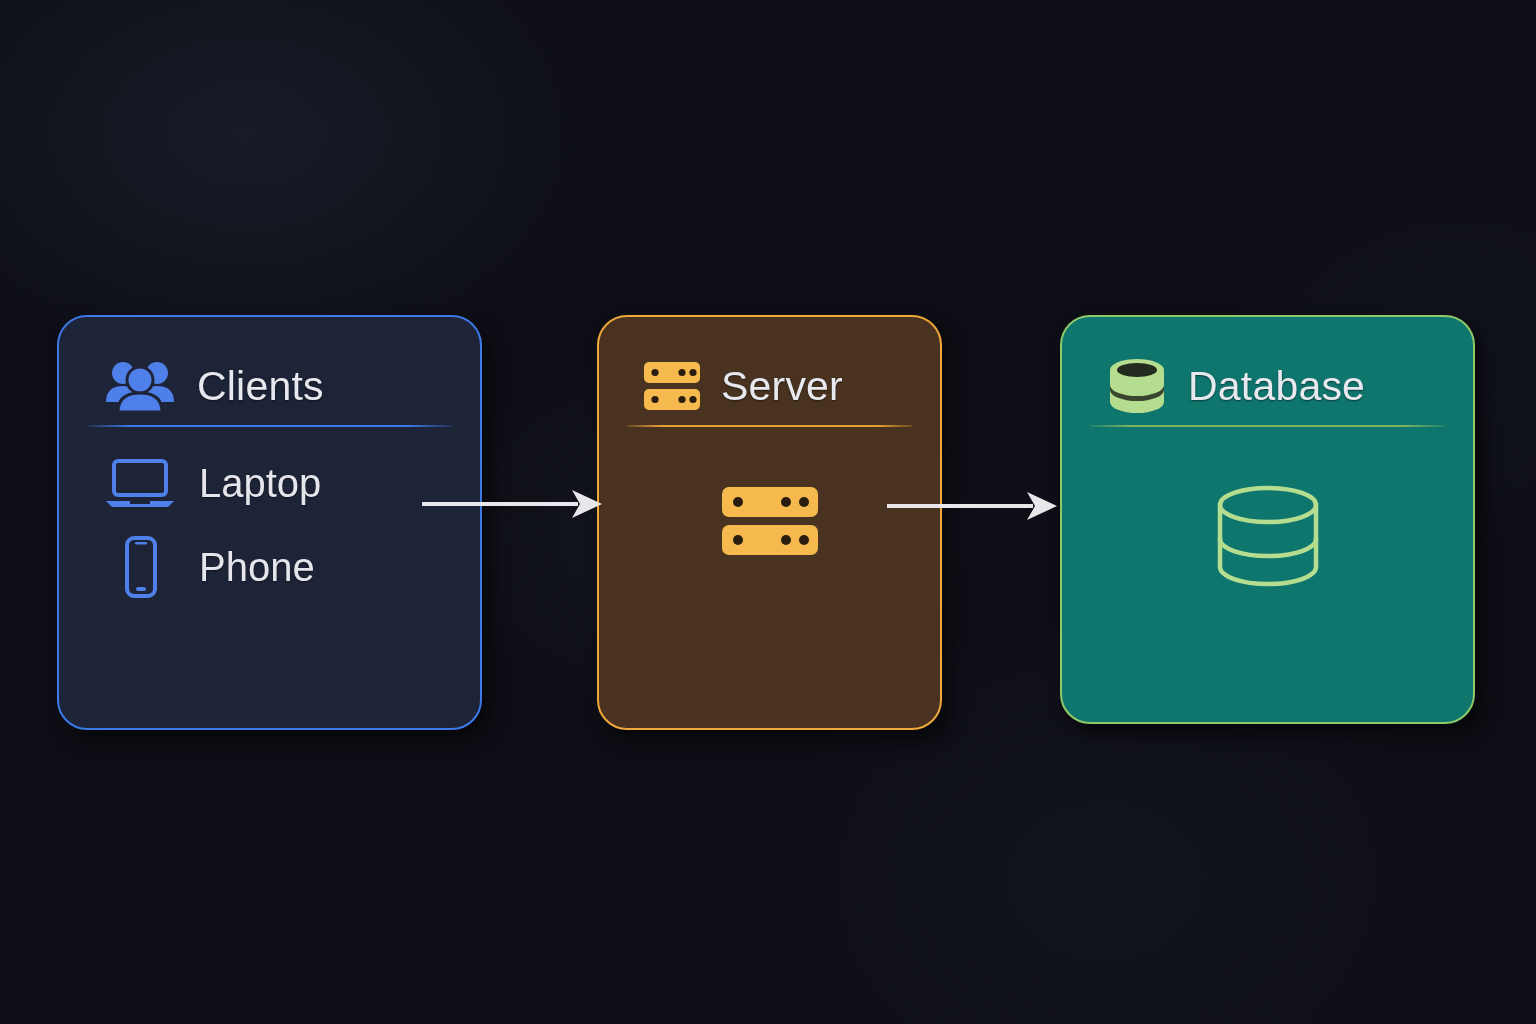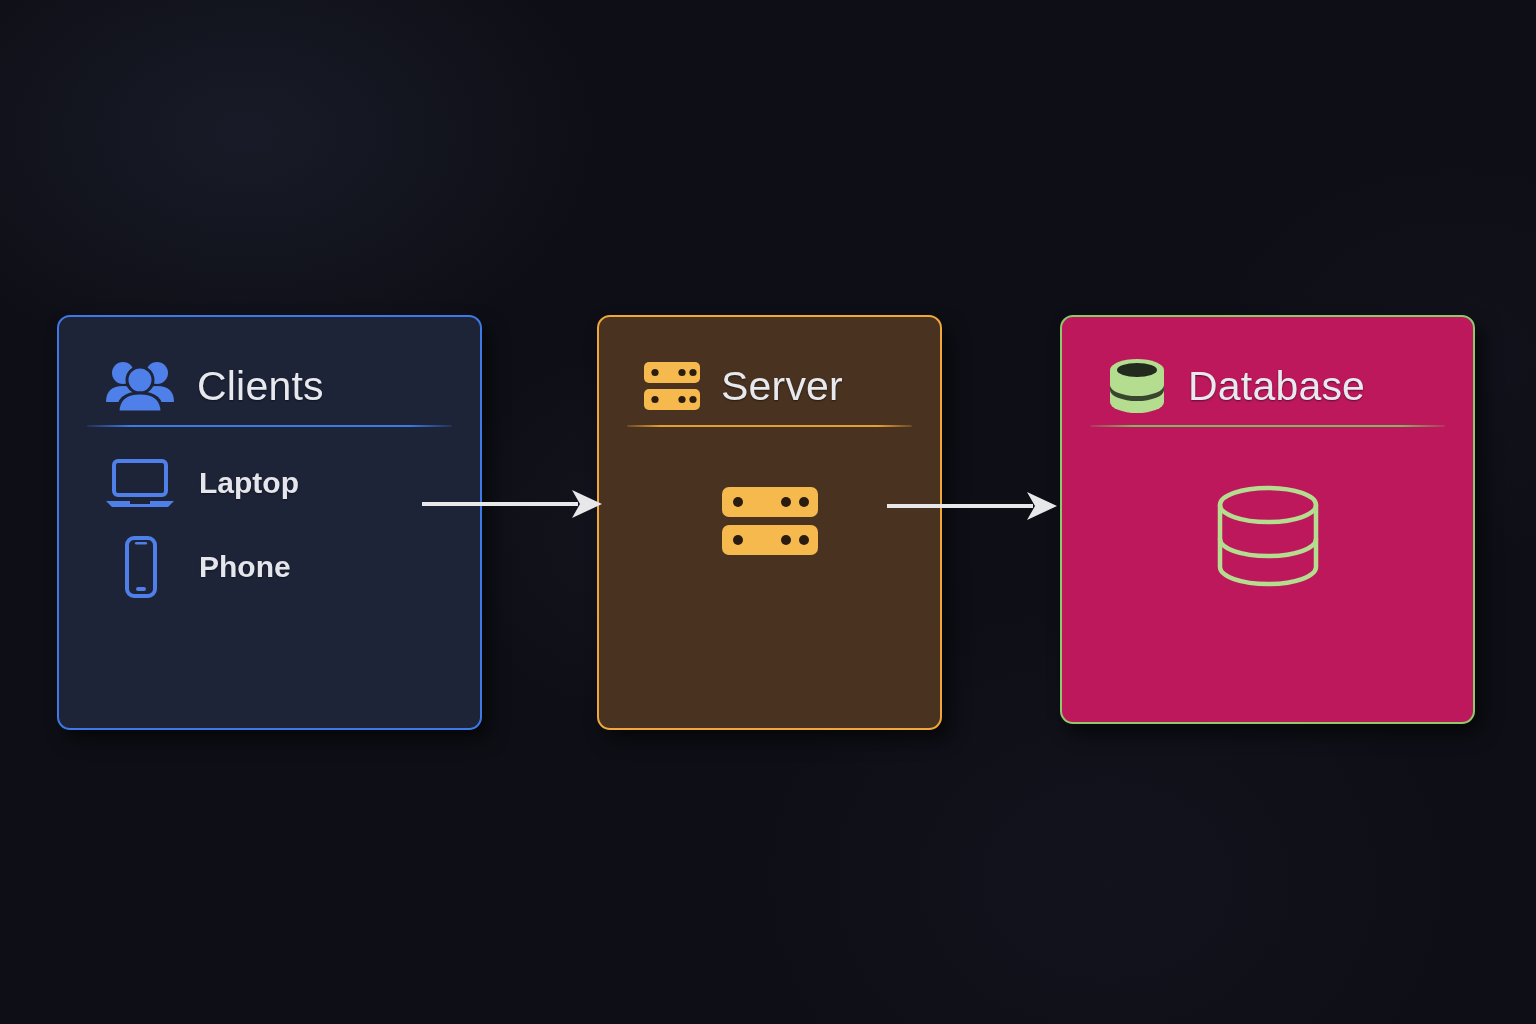--- a/index.html
+++ b/index.html
@@ -30,21 +30,21 @@
   }
 
   #diagram-canvas {
     position: absolute;
     inset: 0;
   }
 
   
   .panel {
     position: absolute;
-    border-radius: 13px;
+    border-radius: 30px;
     border: 2px solid;
     overflow: hidden;
     box-shadow: 8px 10px 18px rgba(0,0,0,0.55);
   }
 
   .panel-header {
     display: flex;
     align-items: center;
     gap: 20px;
     padding: 30px 0 0 44px;
@@ -95,21 +95,21 @@
   #panel-server .panel-divider {
     background: linear-gradient(to right, rgba(240,168,58,0.20), #e79f33 12%, #e79f33 88%, rgba(240,168,58,0.20));
   }
 
   
   #panel-database {
     left: 1060px;
     top: 315px;
     width: 415px;
     height: 409px;
-    background: #be185d;
+    background: #0f766e;
     border-color: #8ec96a;
   }
   #panel-database .panel-divider {
     background: linear-gradient(to right, rgba(142,201,106,0.15), #7fb65f 12%, #7fb65f 88%, rgba(142,201,106,0.15));
   }
 
   
   .client-list {
     padding: 22px 0 0 44px;
     display: flex;
@@ -123,23 +123,23 @@
     height: 68px;
   }
   .client-icon {
     width: 74px;
     display: flex;
     align-items: center;
     justify-content: center;
     flex: 0 0 auto;
   }
   .client-label {
-    font-size: 30px;
+    font-size: 40px;
     color: #e4e6ec;
-    font-weight: 700;
+    font-weight: 400;
     text-shadow: 0 1px 2px rgba(0,0,0,0.45);
   }
 
   
   .body-figure {
     position: absolute;
     left: 0;
     right: 0;
     top: 58px;
     display: flex;

